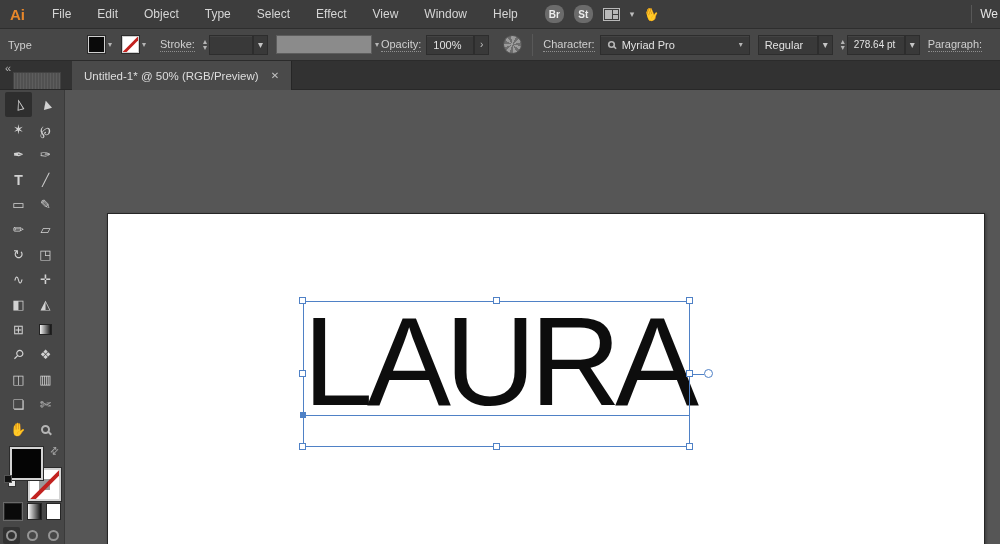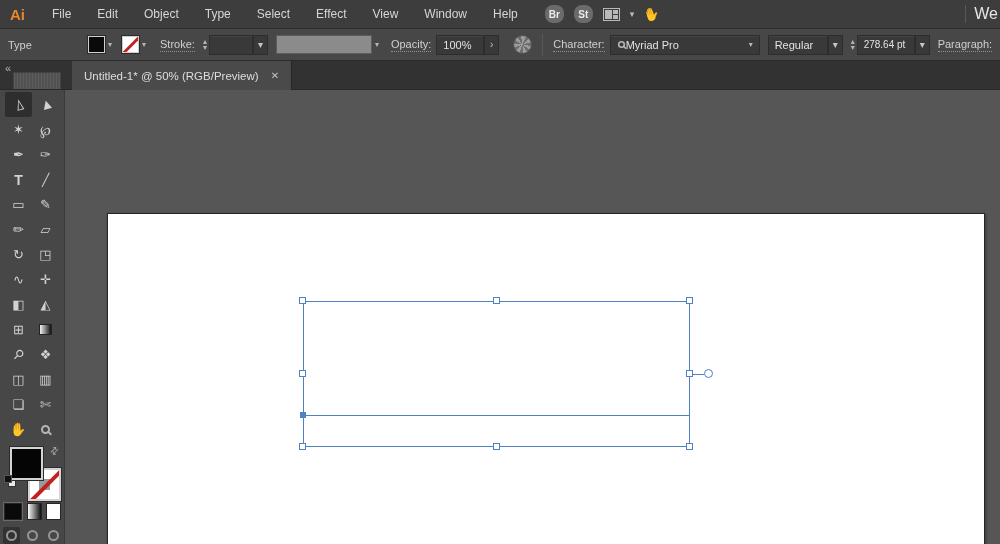--- a/index.html
+++ b/index.html
@@ -17,21 +17,21 @@
   .sq-btn{width:19px;height:18px;background:#6b6b6b;border-radius:8px;color:#ececec;
           font-size:10px;font-weight:bold;display:flex;align-items:center;justify-content:center;}
   .layout-icon{width:17px;height:13px;border:1px solid #b9b9b9;display:flex;gap:1px;padding:1px;background:#3d3d3d;}
   .layout-icon i{display:block;background:#b9b9b9;}
   .layout-icon .p1{flex:1.3;}
   .layout-icon .p2{flex:1;display:flex;flex-direction:column;gap:1px;}
   .layout-icon .p2 i{flex:1;}
   .chev{color:#bdbdbd;font-size:9px;}
   .touch-icon{color:#a8a8a8;font-size:13px;transform:rotate(-18deg);display:inline-block;}
   .mb-sep{width:1px;height:18px;background:#585858;margin-left:auto;}
-  .we-label{color:#e6e6e6;font-size:16px;padding:0 2px 0 8px;white-space:nowrap;}
+  .we-label{color:#e6e6e6;font-size:12px;padding:0 2px 0 8px;white-space:nowrap;}
   
   .controlbar{position:absolute;left:0;top:29px;width:1000px;height:32px;background:#474747;
               border-bottom:1px solid #2b2b2b;display:flex;align-items:center;font-size:11px;color:#cfcfcf;}
   .cb-label{white-space:nowrap;color:#cfcfcf;}
   .cb-link{border-bottom:1px dotted #8f8f8f;padding-bottom:1px;white-space:nowrap;}
   .swatch{width:17px;height:17px;border:1px solid #cfcfcf;outline:1px solid #2c2c2c;}
   .swatch.fill{background:#0a0a0a;}
   .swatch.none{background:#fff;position:relative;overflow:hidden;}
   .swatch.none::after,.mini-none::after{content:"";position:absolute;left:-30%;right:-30%;top:48%;height:3px;
       background:#c2221f;transform:rotate(-45deg);}
@@ -149,27 +149,27 @@
     <span class="dd-chev" data-name="stroke-chevron-icon">▾</span>
     <span class="cb-link" style="margin-left:14px;" data-name="stroke-label">Stroke:</span>
     <span class="stepper" style="margin-left:8px;" data-name="stroke-weight-stepper">
       <span>▴</span>
         <span>▾</span>
     </span>
     <span class="field" style="width:44px;" data-name="stroke-weight-field"></span>
     <span class="arrow-btn" data-name="stroke-weight-chevron">▾</span>
     <span class="profile-dd" style="margin-left:8px;" data-name="width-profile-dropdown"></span>
     <span class="dd-chev" data-name="width-profile-chevron-icon">▾</span>
-    <span class="cb-link" style="margin-left:12px;" data-name="opacity-label">Opacity:</span>
+    <span class="cb-link" style="margin-left:2px;" data-name="opacity-label">Opacity:</span>
     <span class="field" style="width:48px;margin-left:5px;" data-name="opacity-field">100%</span>
     <span class="arrow-btn" data-name="opacity-expand-button">›</span>
     <span class="wheel-icon" style="margin-left:14px;" data-name="recolor-artwork-icon"></span>
     <span class="cb-sep" style="margin-left:10px;" data-name="controlbar-divider"></span>
     <span class="cb-link" style="margin-left:10px;" data-name="character-label">Character:</span>
-    <span class="field" style="width:150px;margin-left:5px;" data-name="font-family-field">
+    <span class="field" style="width:150px;margin-left:5px;gap:6px;" data-name="font-family-field">
       <span class="mag" style="transform:scale(.8);" data-name="font-search-icon"></span>
       <span data-name="font-name-value">Myriad Pro</span>
       <span class="fchev" data-name="font-family-chevron-icon">▾</span>
     </span>
     <span class="field" style="width:60px;margin-left:8px;" data-name="font-style-field">Regular</span>
     <span class="arrow-btn" data-name="font-style-chevron">▾</span>
     <span class="stepper" style="margin-left:8px;" data-name="font-size-stepper">
       <span>▴</span>
         <span>▾</span>
     </span>
@@ -302,20 +302,21 @@
           <span></span>
         </span>
       <span class="mode-btn m3" data-name="draw-inside-button">
           <span></span>
         </span>
     </div>
   </div>
 
   <div class="canvas" data-name="canvas-area">
     <div class="artboard" data-name="artboard"></div>
+    <div class="laura" data-name="text-object">LAURA</div>
     <div class="sel-box" data-name="selection-bounding-box"></div>
     <div class="baseline" data-name="text-baseline"></div>
     <div class="base-anchor" data-name="baseline-anchor"></div>
     <div class="conn-line" data-name="point-type-connector"></div>
     <div class="conn-circle" data-name="point-type-handle"></div>
     <span class="handle h-tl" data-name="handle-top-left"></span>
     <span class="handle h-tm" data-name="handle-top-middle"></span>
     <span class="handle h-tr" data-name="handle-top-right"></span>
     <span class="handle h-ml" data-name="handle-middle-left"></span>
     <span class="handle h-mr" data-name="handle-middle-right"></span>

